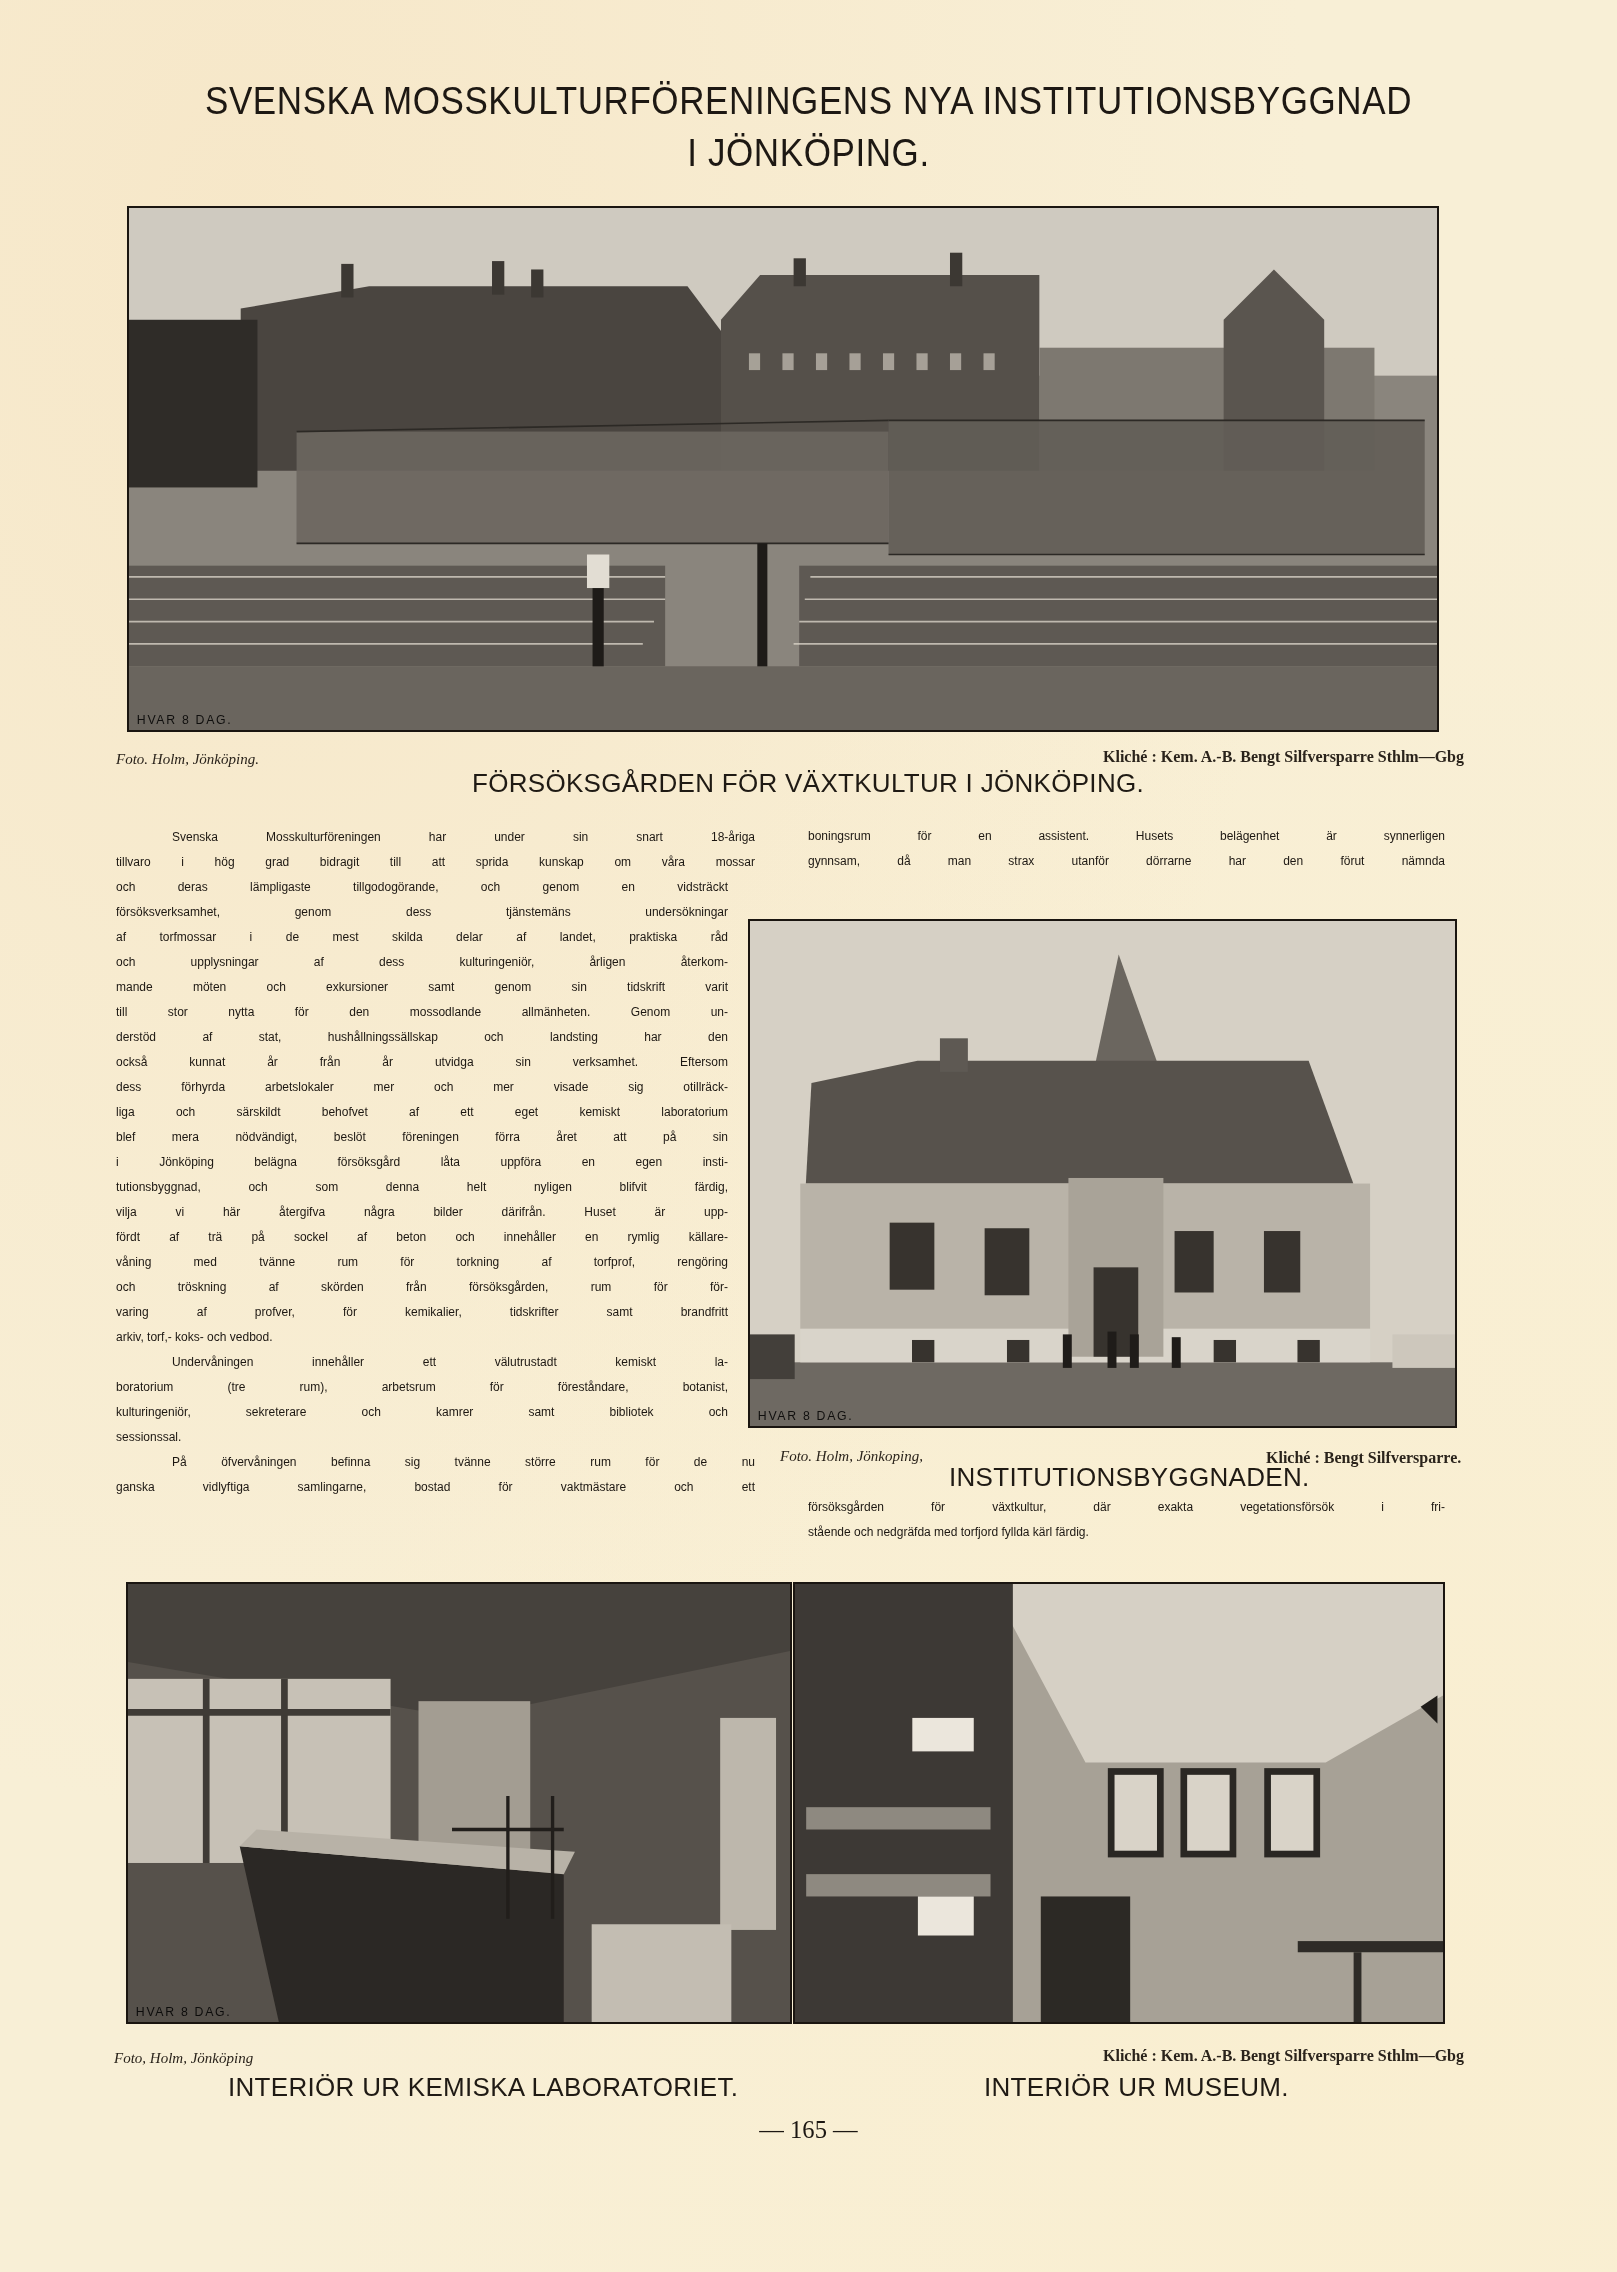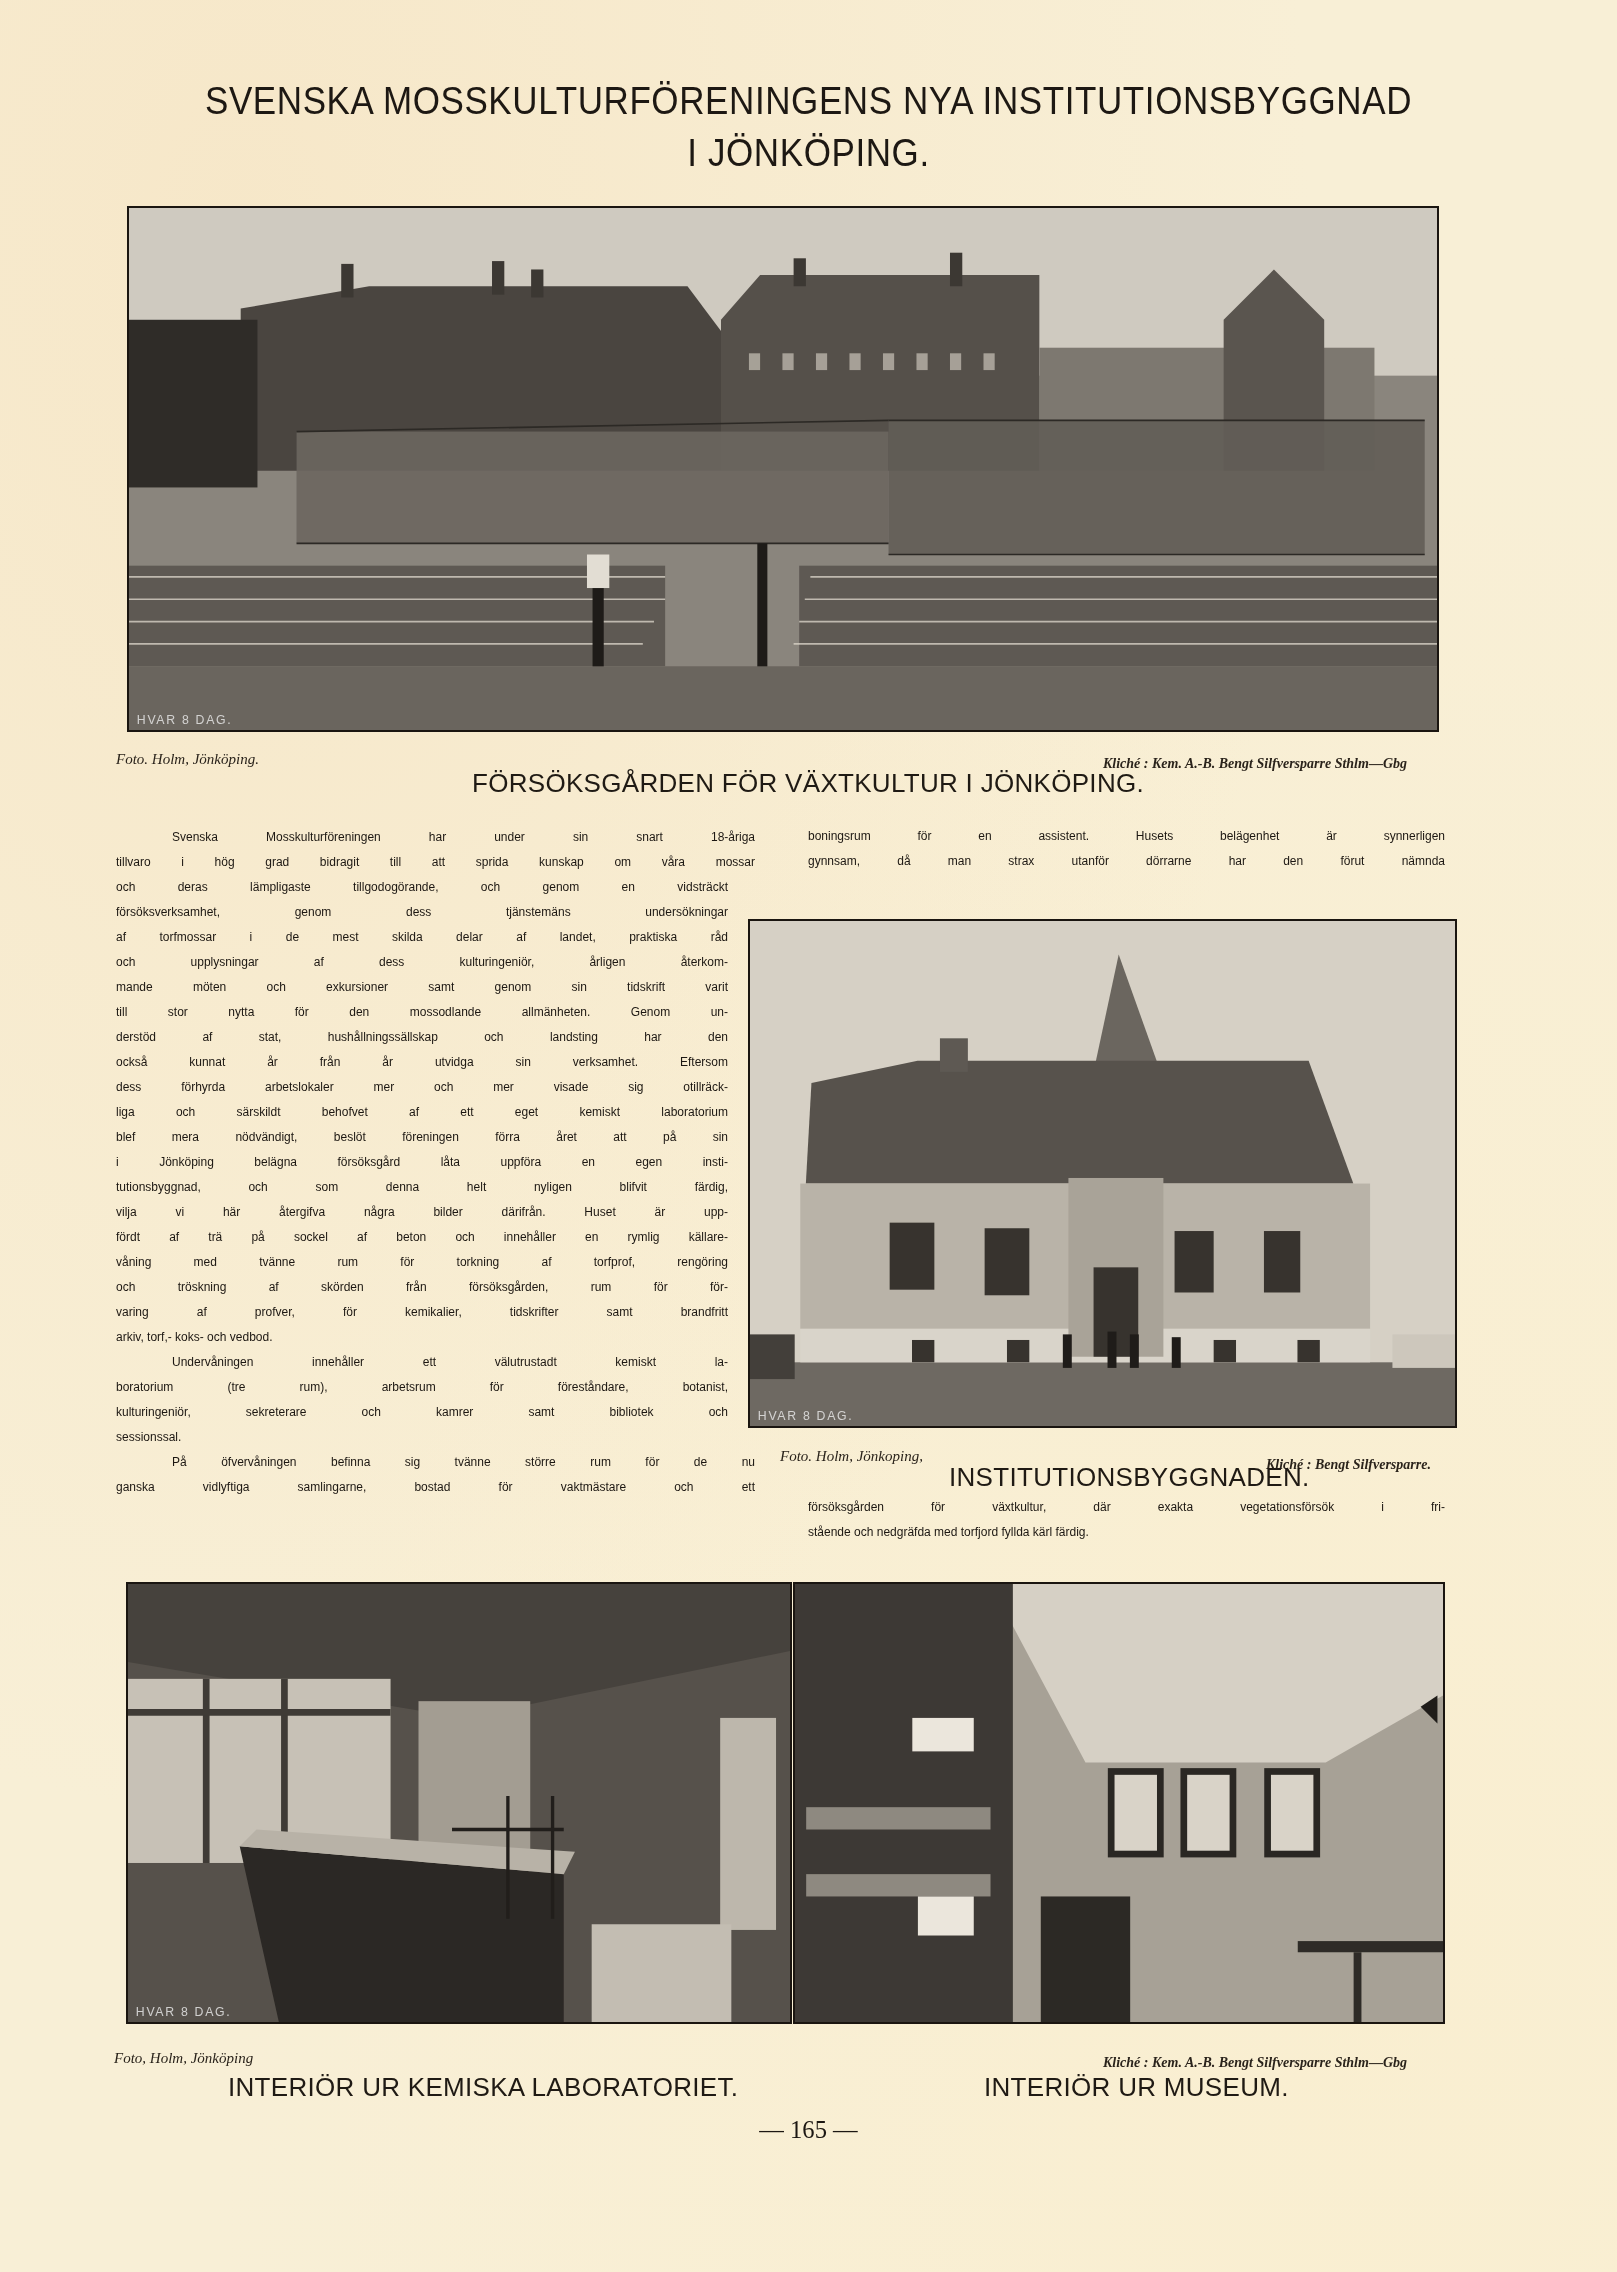--- a/index.html
+++ b/index.html
@@ -26,31 +26,31 @@
   
   .photo {
     border: 2.8px solid #1a1510;
     background: #75706a;
     overflow: hidden;
   }
   .photo svg { display: block; width: 100%; height: 100%; }
   .watermark {
     position: absolute; left: 7.8px; bottom: 3.4px;
     font-family: "Liberation Sans", sans-serif; font-size: 12.3px;
-    color: #e5e5e5; letter-spacing: 1.7px; opacity: .85;
+    color: #000000; letter-spacing: 1.7px; opacity: .85;
   }
 
   
   .credit-left {
     font-family: "Liberation Serif", serif; font-style: italic;
     font-size: 15px; color: #2a231b;
   }
   .credit-right {
-    font-family: "Liberation Serif", serif; font-style: italic; font-weight: bold;
-    font-size: 14px; color: #2a231b; white-space: nowrap; margin-top: 8px;
+    font-family: "Liberation Serif", serif; font-weight: bold;
+    font-size: 16px; color: #2a231b; white-space: nowrap;
   }
   .caption {
     font-family: "Liberation Sans", "DejaVu Sans", sans-serif;
     font-size: 26px; letter-spacing: 0.3px; color: #1f1a14; white-space: nowrap;
   }
 
   
   .col {
     font-family: Liberation Sans, sans-serif;
     font-size: 12px; line-height: 25px; color: #1c1712;

